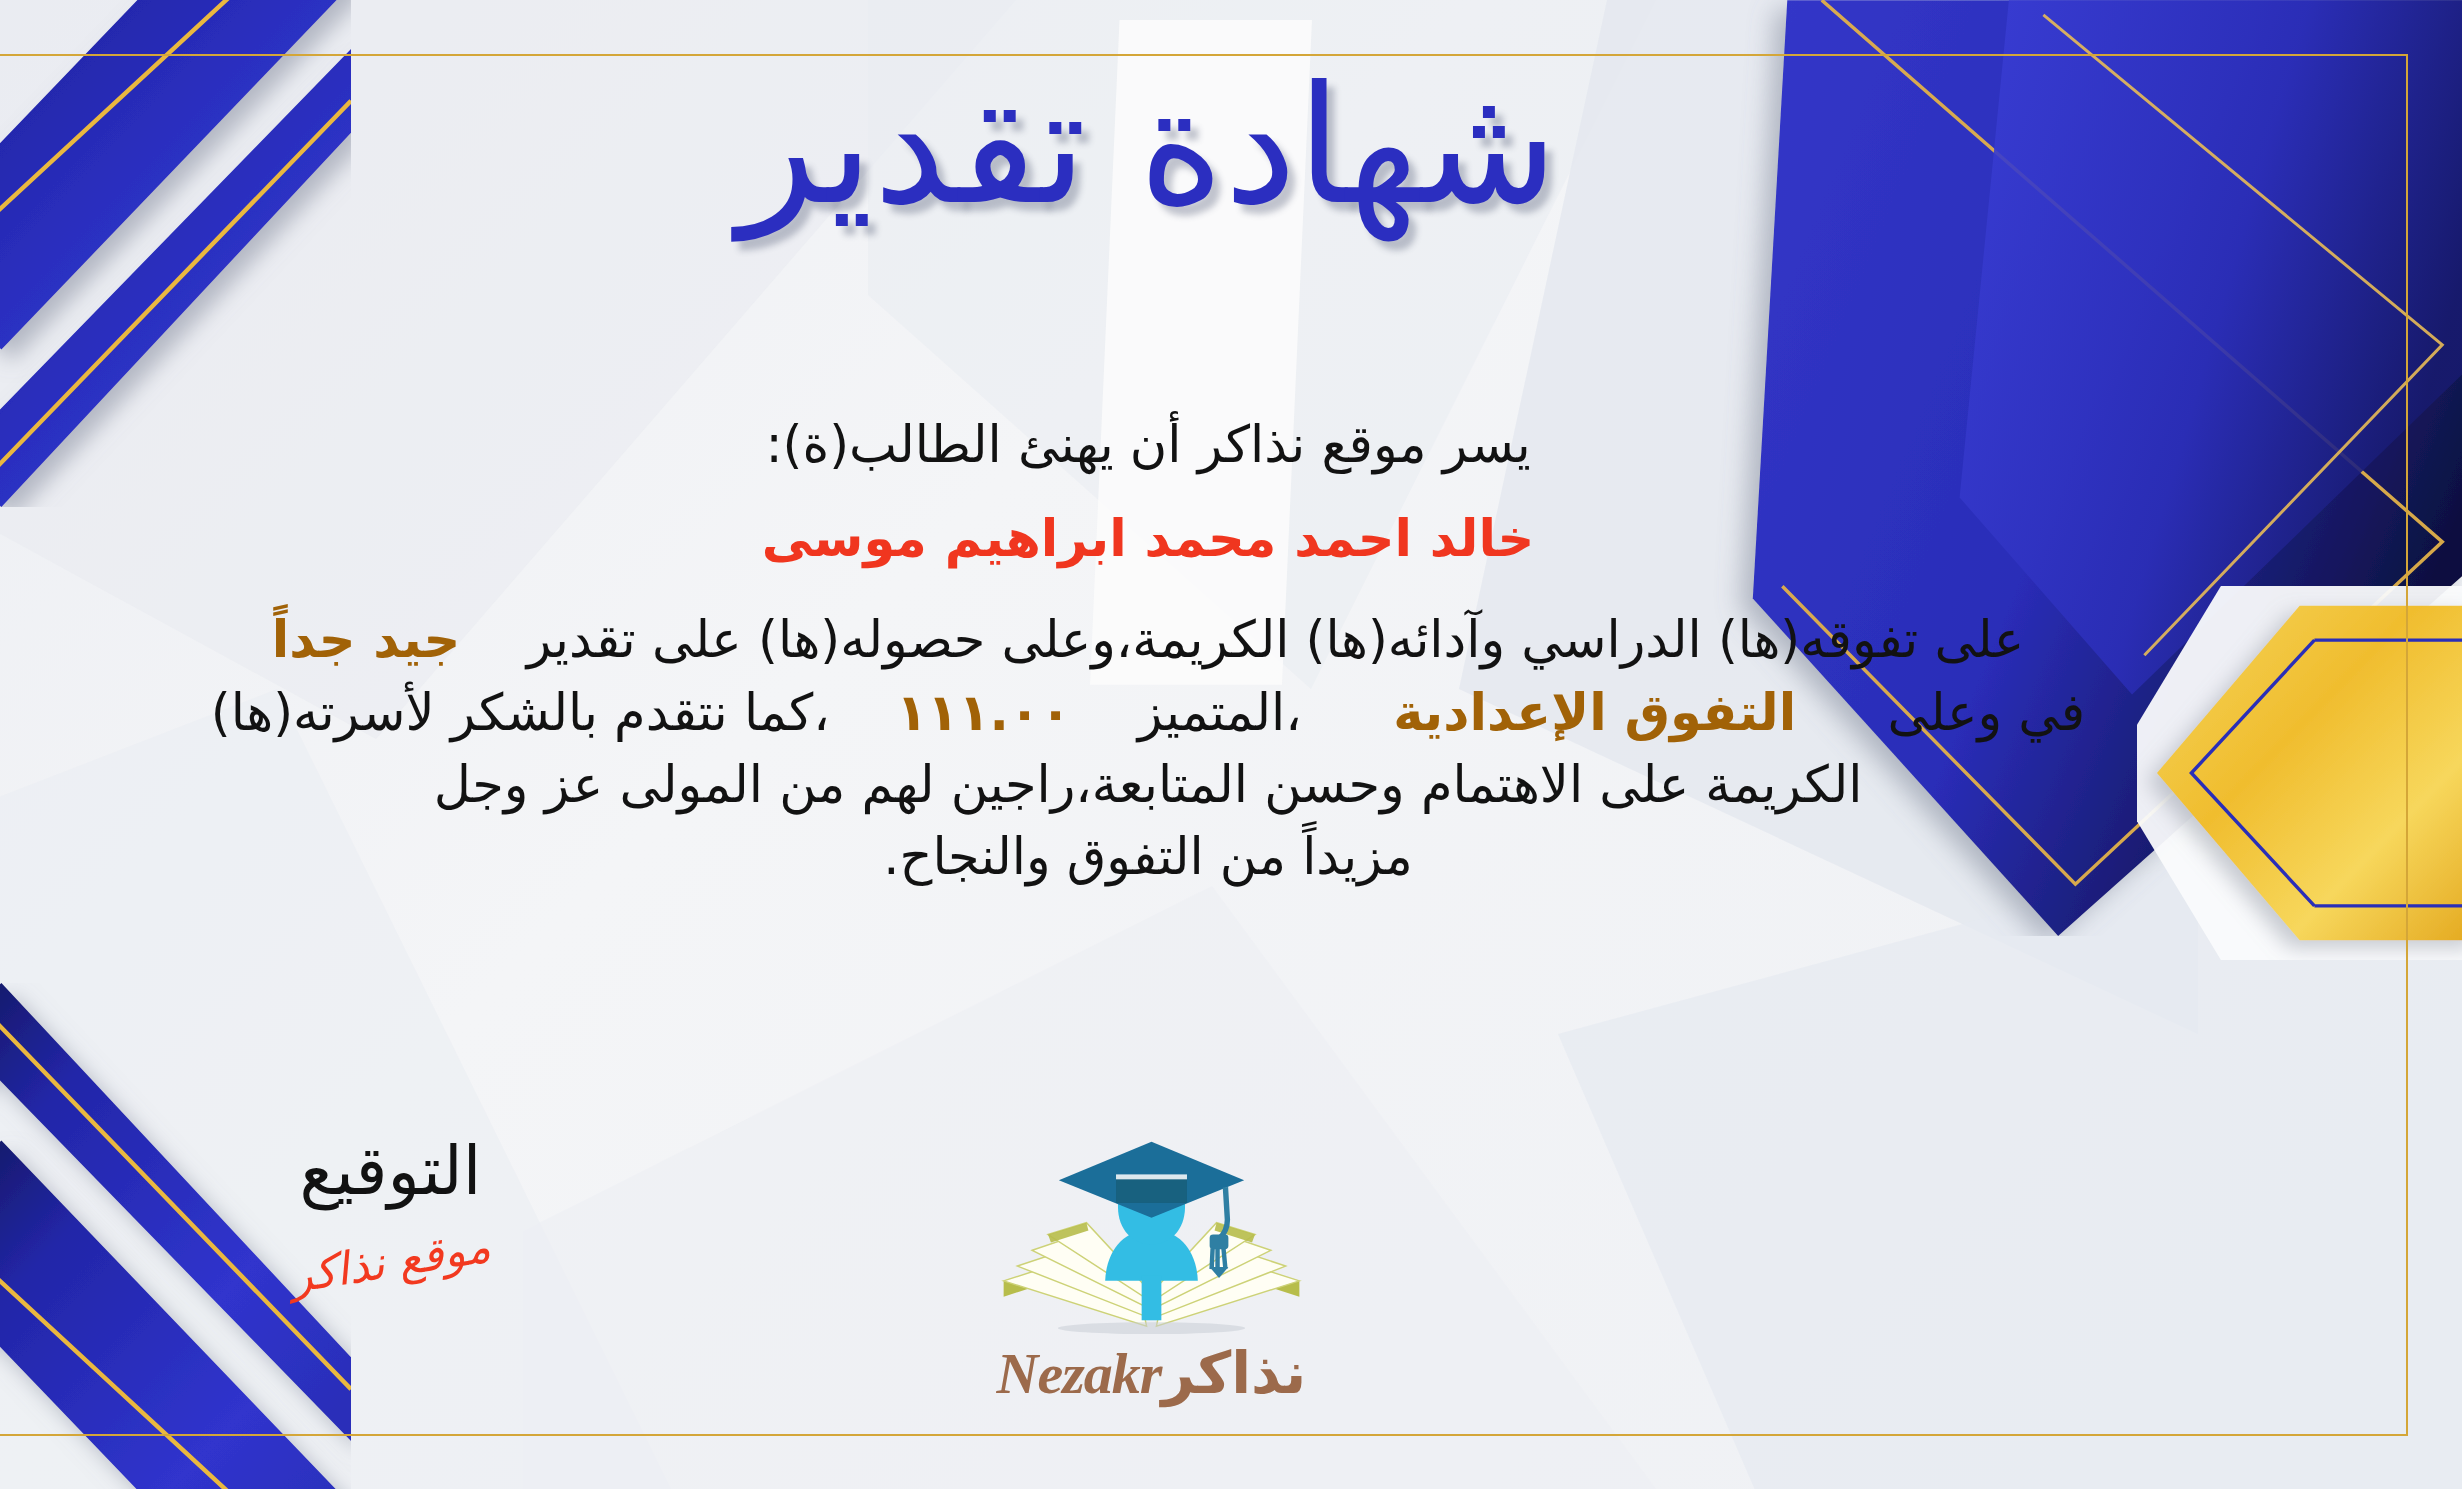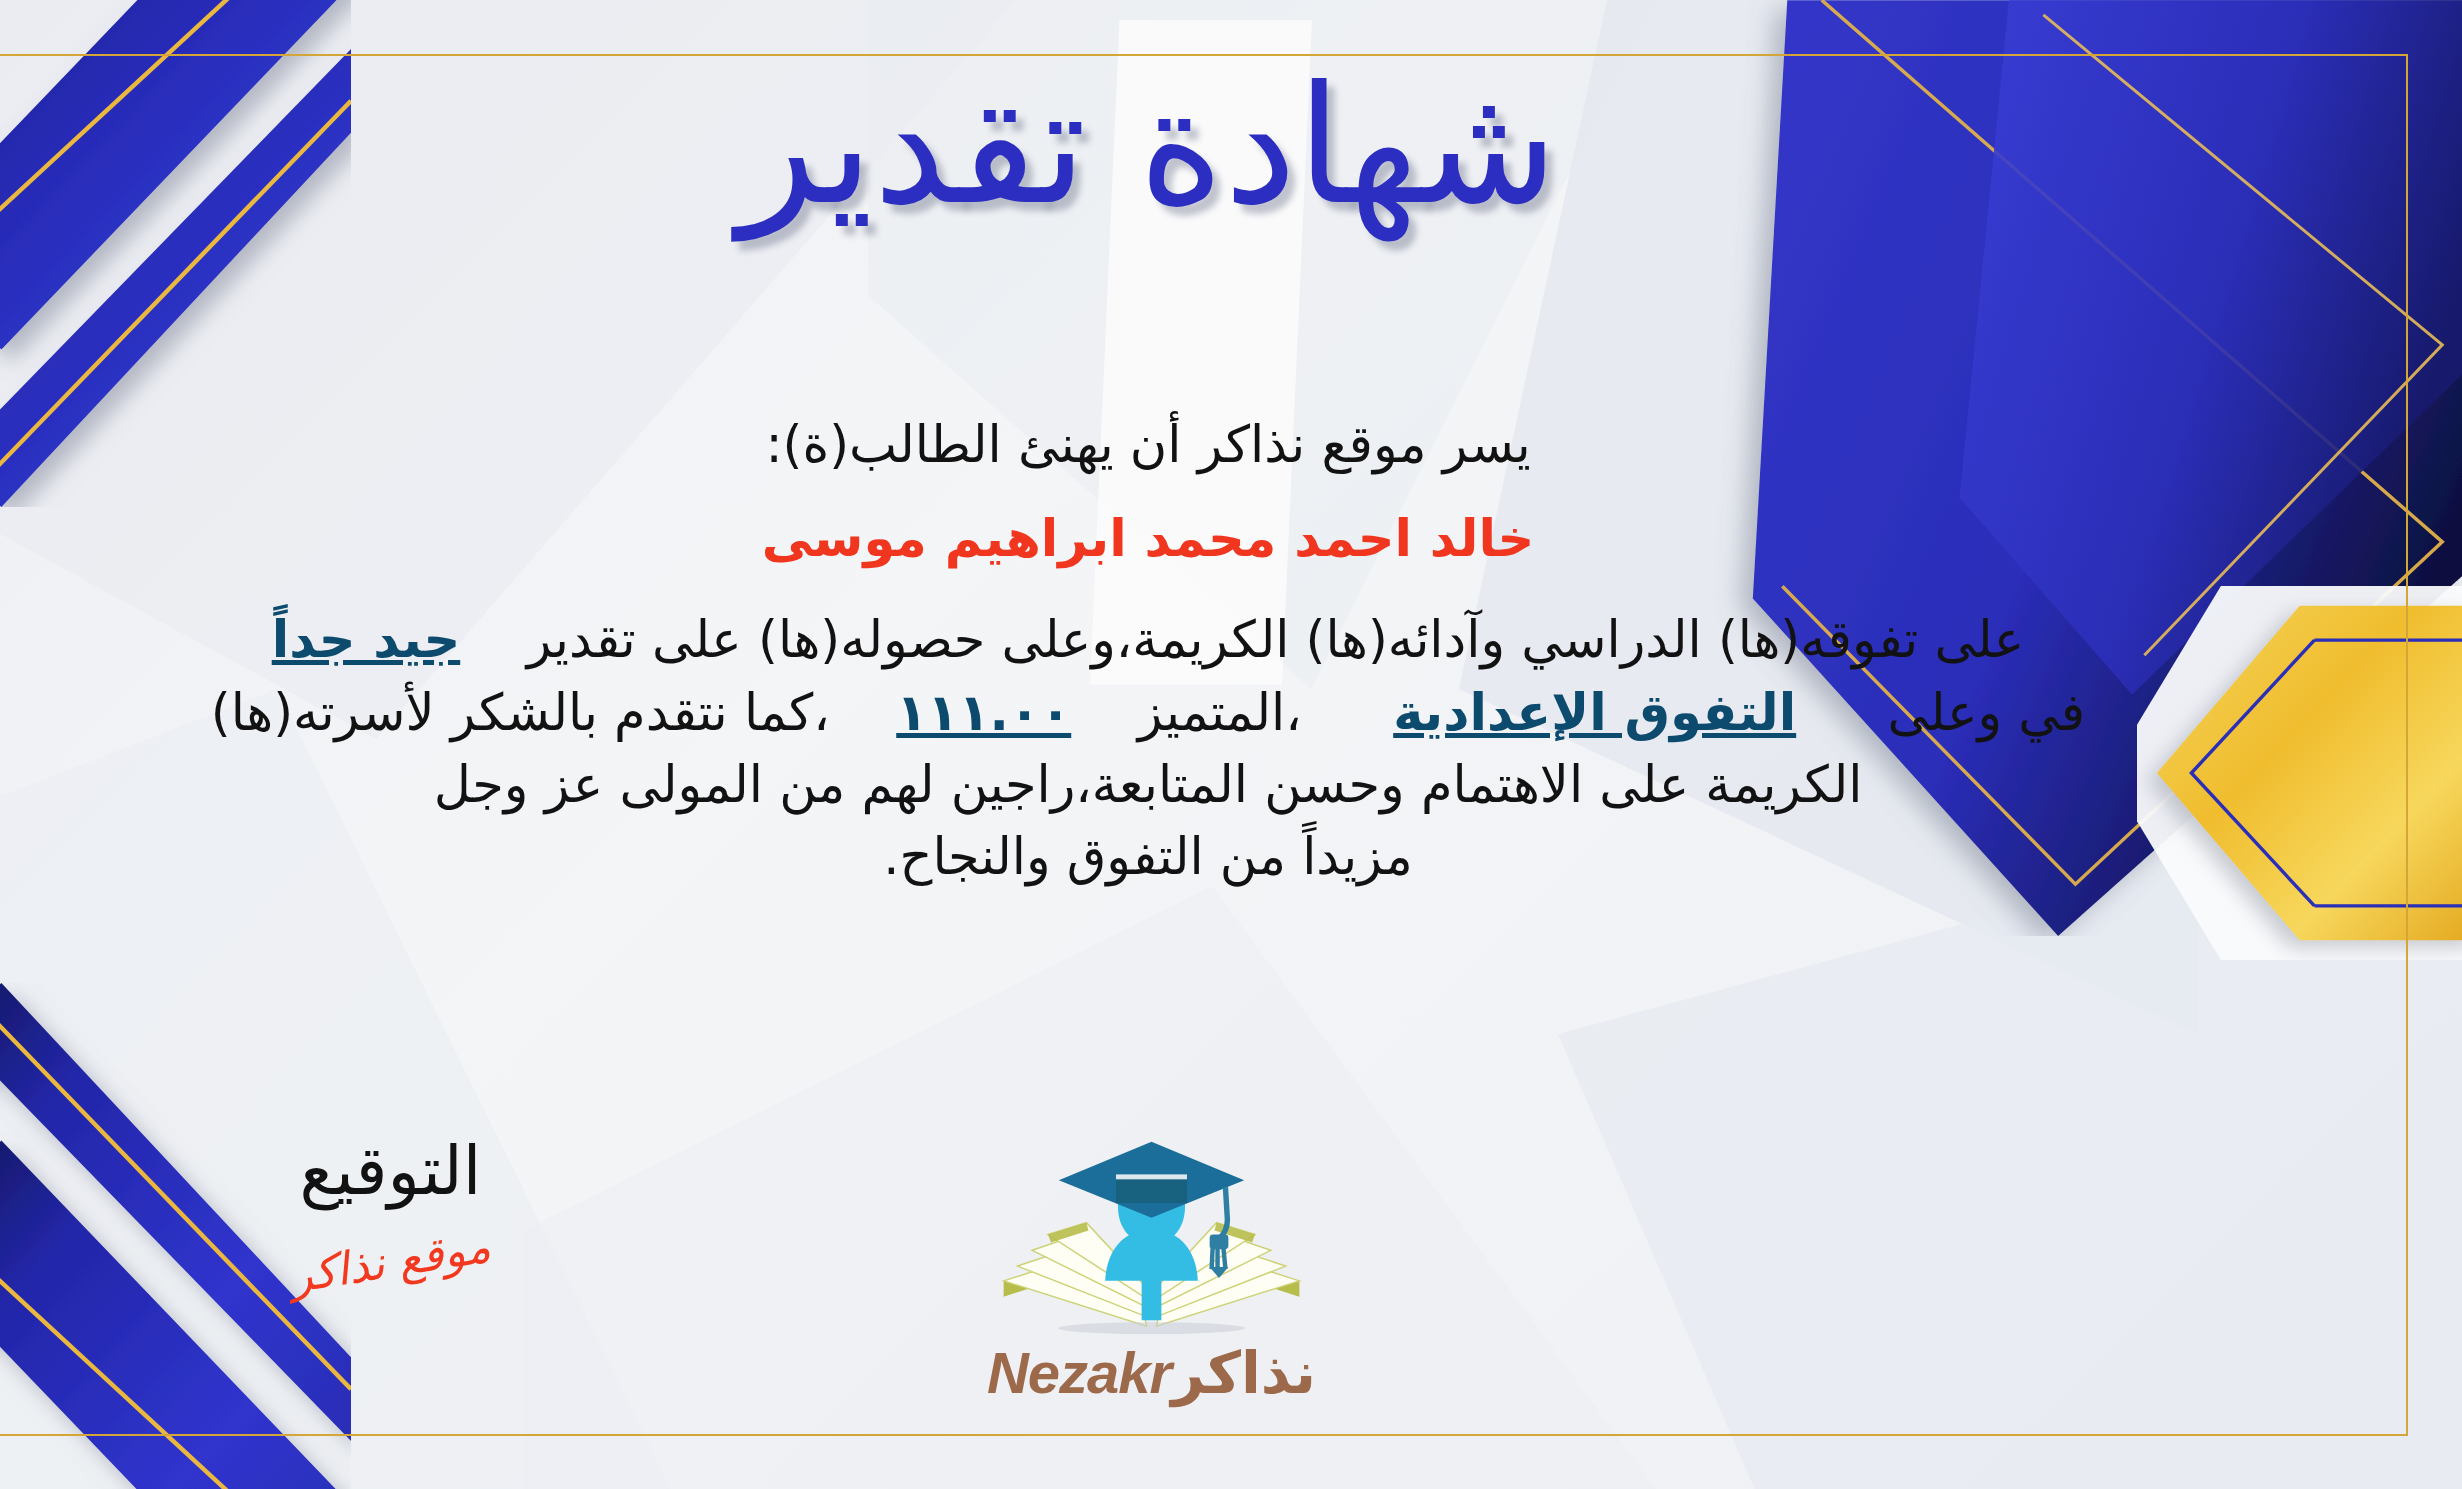--- a/index.html
+++ b/index.html
@@ -74,39 +74,39 @@
   }
   .line{
     font-size:51px;line-height:1.42;color:#121212;
     white-space:nowrap;
     font-family:"DejaVu Sans","Liberation Sans",sans-serif;
   }
   .l-intro{margin-bottom:21.7px;}
   .l-name{color:#f0361f;font-weight:700;font-size:51px;margin-bottom:28.6px;letter-spacing:2px;}
   .l-3{letter-spacing:0;}
   .l-4{letter-spacing:0;}
-  .red{color:#0c4a6e;font-weight:700;text-decoration:underline;}
+  .red{color:#a16207;font-weight:700;}
   .gap-s{display:inline-block;width:34px;}
   .gap-m{display:inline-block;width:59px;}
 
   
   .sig{position:absolute;left:384px;top:1138px;width:345px;text-align:center;direction:rtl;}
   .sig-label{font-size:67px;color:#121212;line-height:1;}
   .sig-scribble{margin-top:29.5px;font-size:45px;color:#f2391f;
      font-family:"DejaVu Serif","Liberation Serif",serif;
      font-style:italic;transform:rotate(-9deg);display:inline-block;
      letter-spacing:-2px;}
 
   
   .logo{position:absolute;left:1140px;top:1133px;width:355px;text-align:center;}
   .logo-mark{width:355px;height:207px;}
   .logo-text{margin-top:-3px;font-size:58px;font-weight:700;color:#9c6a4b;
      font-family:"DejaVu Sans","Liberation Sans",sans-serif;
      letter-spacing:-1px;direction:rtl;white-space:nowrap;}
-  .logo-text .en{font-family:Liberation Sans, sans-serif;font-style:italic;font-weight:700;}
+  .logo-text .en{font-family:Liberation Serif, serif;font-style:italic;font-weight:700;}
 </style>
 </head>
 <body>
 
 <div class="page">
 
   <div class="bg-base"></div>
   <div class="facet f1"></div>
   <div class="facet f2"></div>
   <div class="facet f3"></div>

